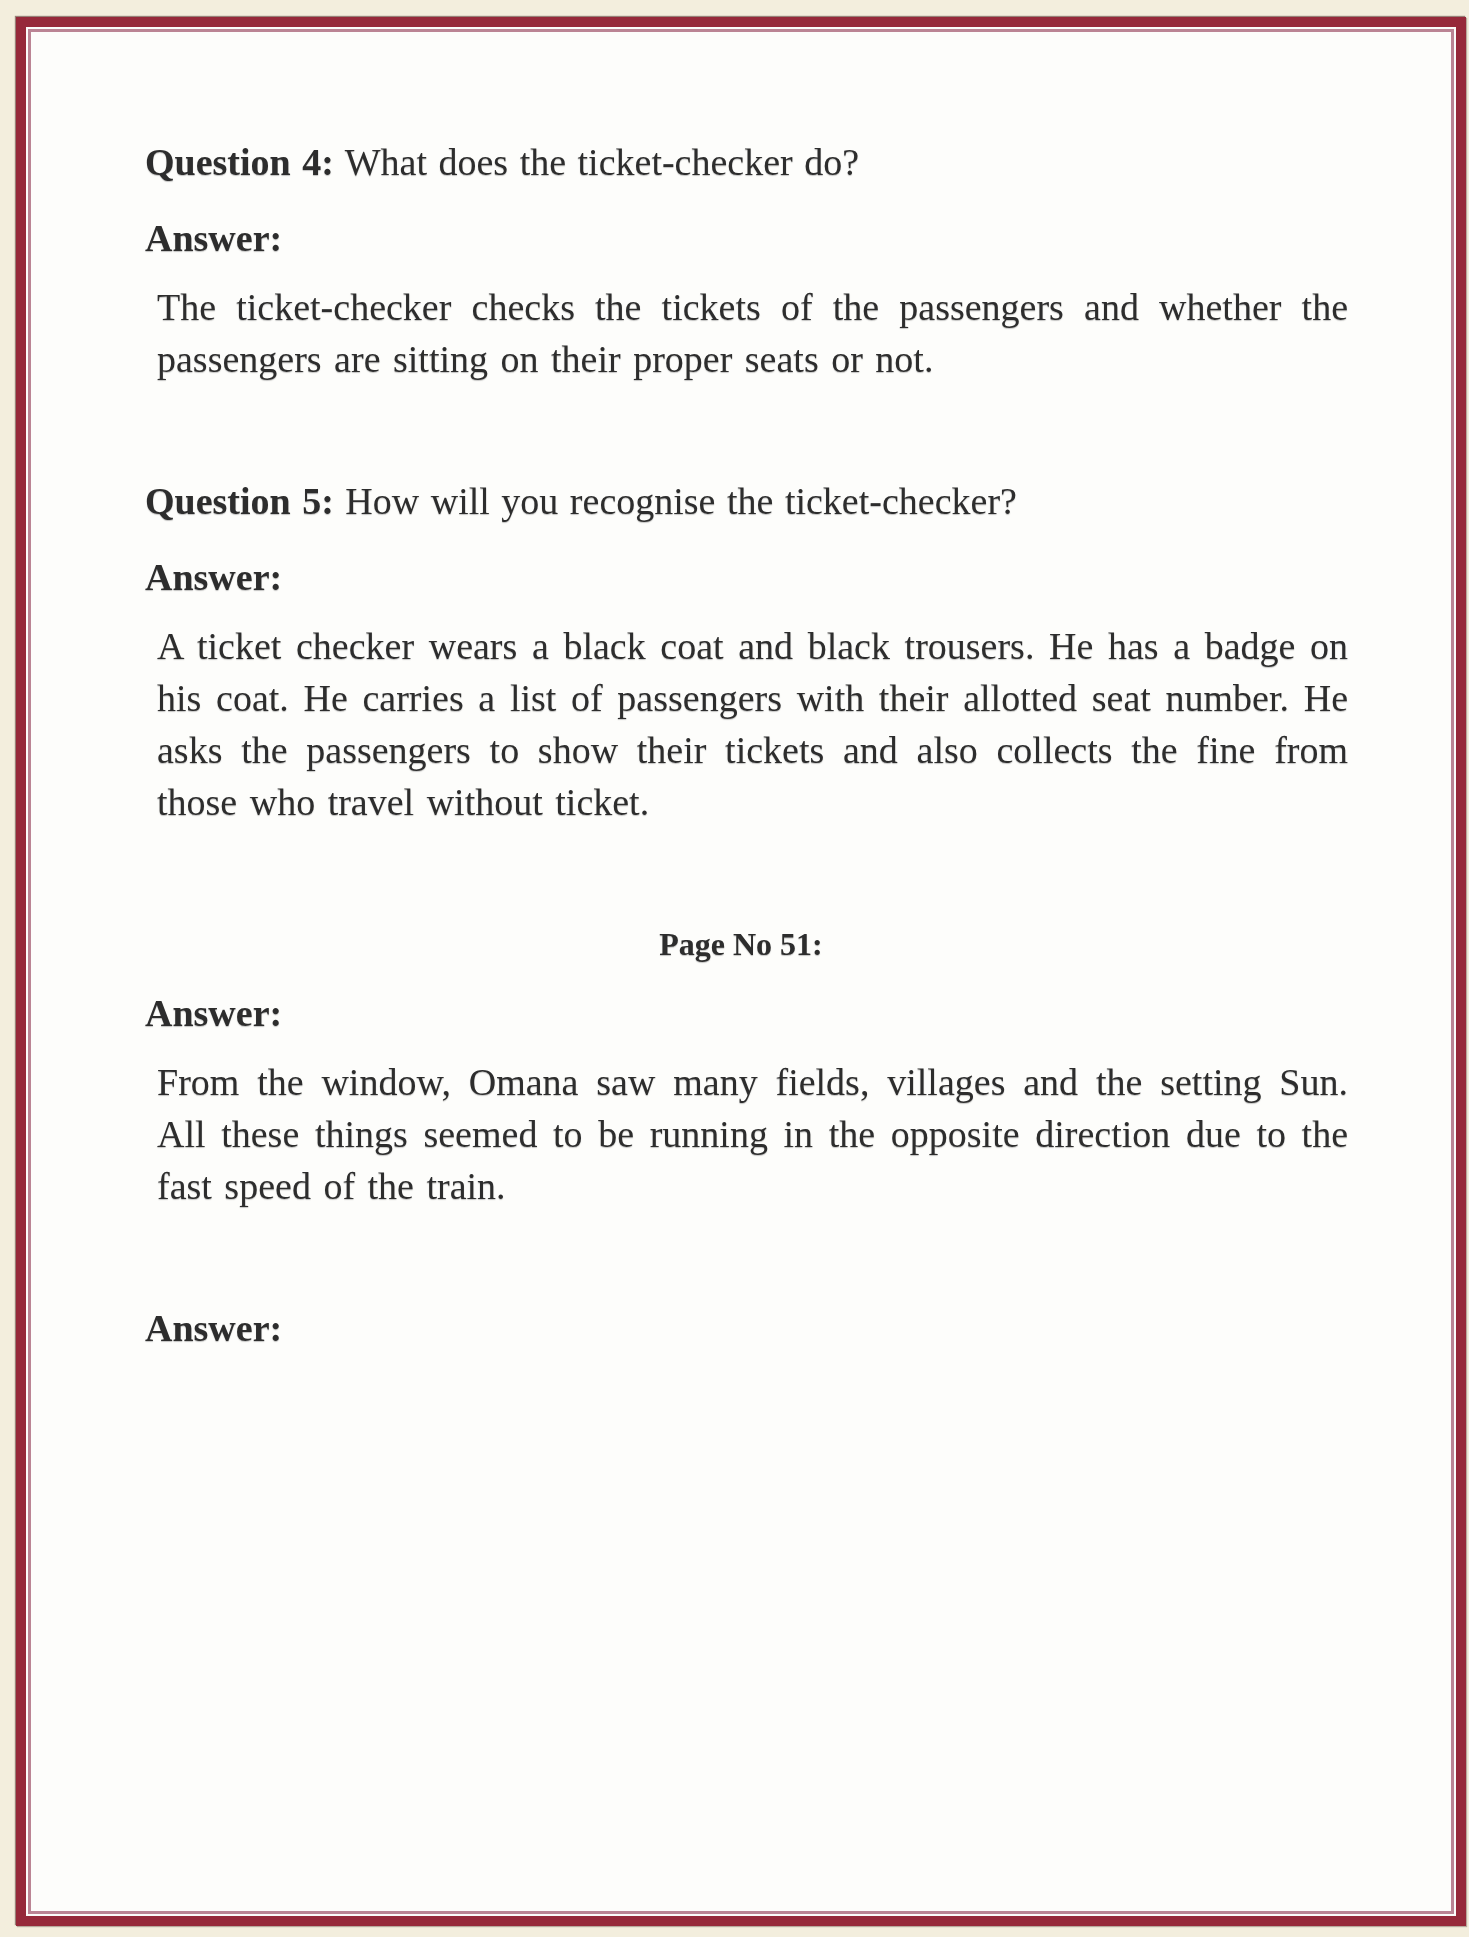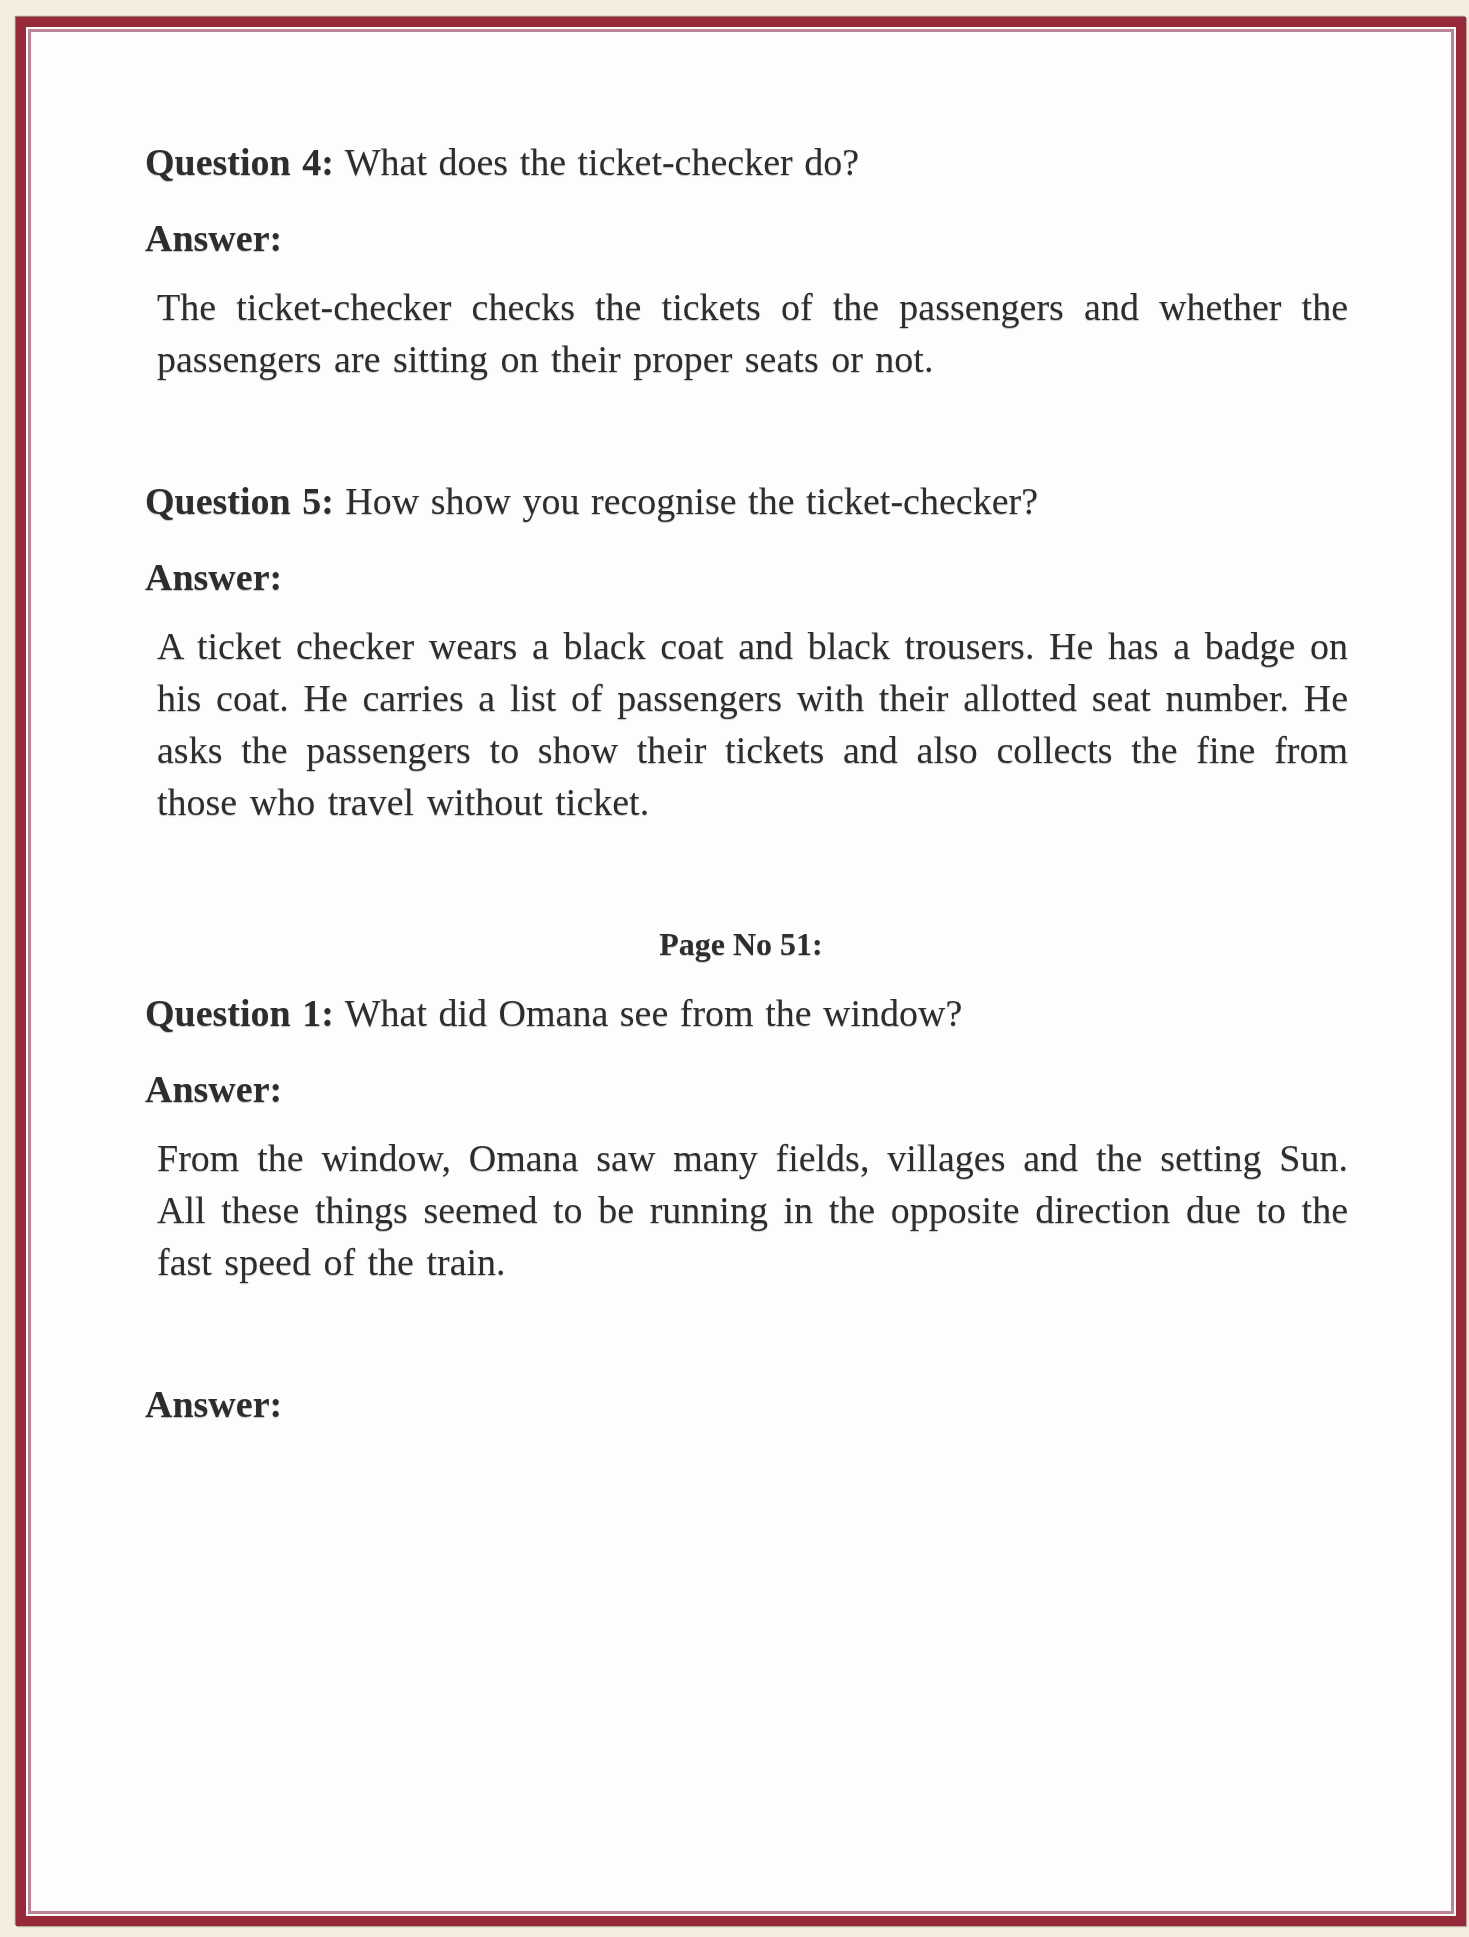--- a/index.html
+++ b/index.html
@@ -63,29 +63,28 @@
     <div class="frame-inner">
       <div class="content">
 
         <section class="qa-block">
           <p class="q-line"><b class="q-label">Question 4:</b> <span>What does the ticket-checker do?</span></p>
           <p class="a-label">Answer:</p>
           <p class="a-text">The ticket-checker checks the tickets of the passengers and whether the passengers are sitting on their proper seats or not.</p>
         </section>
 
         <section class="qa-block">
-          <p class="q-line"><b class="q-label">Question 5:</b> <span>How show you recognise the ticket-checker?</span></p>
+          <p class="q-line"><b class="q-label">Question 5:</b> <span>How will you recognise the ticket-checker?</span></p>
           <p class="a-label">Answer:</p>
           <p class="a-text">A ticket checker wears a black coat and black trousers. He has a badge on his coat. He carries a list of passengers with their allotted seat number. He asks the passengers to show their tickets and also collects the fine from those who travel without ticket.</p>
         </section>
 
         <h2 class="page-heading">Page No 51:</h2>
 
         <section class="qa-block">
-          <p class="q-line"><b class="q-label">Question 1:</b> <span>What did Omana see from the window?</span></p>
           <p class="a-label">Answer:</p>
           <p class="a-text">From the window, Omana saw many fields, villages and the setting Sun. All these things seemed to be running in the opposite direction due to the fast speed of the train.</p>
         </section>
 
         <section class="qa-block">
           <p class="a-label">Answer:</p>
         </section>
 
       </div>
     </div>

